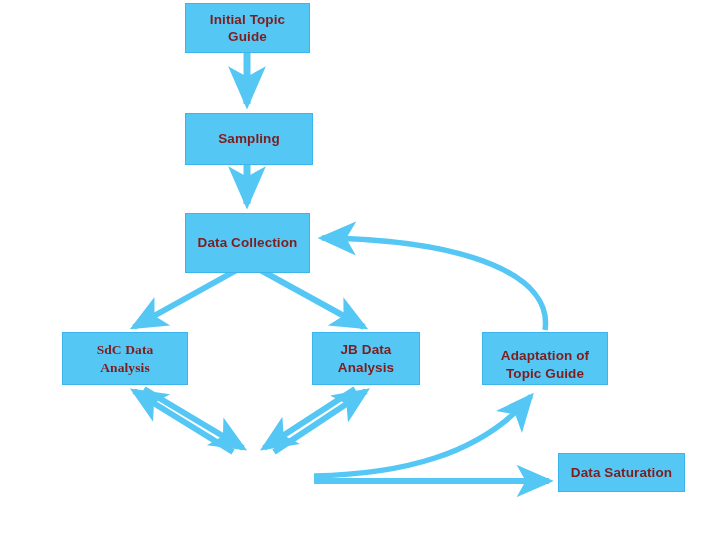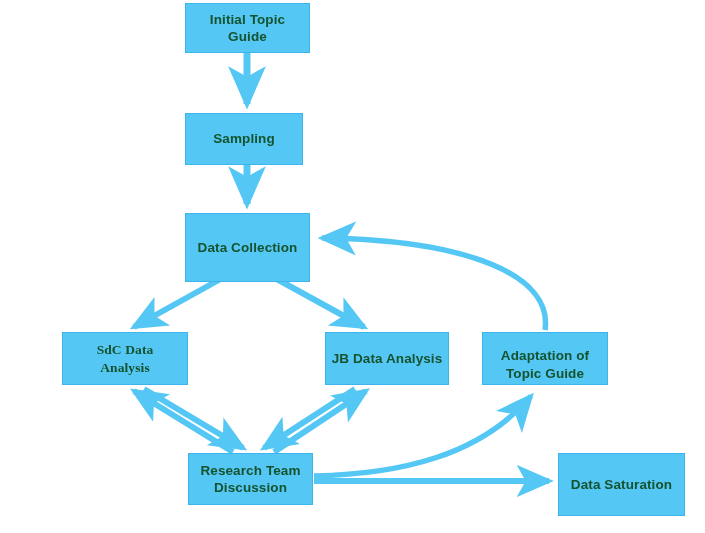--- a/index.html
+++ b/index.html
@@ -24,21 +24,21 @@
     left: 0;
     top: 0;
     width: 705px;
     height: 533px;
   }
   .node {
     position: absolute;
     box-sizing: border-box;
     background: #55c7f5;
     border: 1.5px solid #3cb4ec;
-    color: #14532d;
+    color: #7f1d1d;
     display: flex;
     align-items: center;
     justify-content: center;
     text-align: center;
     font-size: 13.5px;
     font-weight: bold;
     line-height: 1.28;
     letter-spacing: 0.1px;
     z-index: 5;
     padding: 2px 4px;
@@ -106,44 +106,40 @@
     <g>
       <path d="M 545,330 C 553,276 470,240 322,238" fill="none" stroke="#55c7f5" stroke-width="5.5" marker-end="url(#ah-thin)"></path>
     </g>
   </svg>
 
   <div class="node" style="left:185px; top:3px; width:125px; height:50px;">
     <span class="node-label">Initial Topic
 Guide</span>
   </div>
 
-  <div class="node" style="left:185px; top:113px; width:118px; height:52px;">
+  <div class="node" style="left:185px; top:113px; width:128px; height:52px;">
     <span class="node-label">Sampling</span>
   </div>
 
-  <div class="node" style="left:185px; top:213px; width:125px; height:69px;">
+  <div class="node" style="left:185px; top:213px; width:125px; height:60px;">
     <span class="node-label">Data Collection</span>
   </div>
 
   <div class="node" style="left:62px; top:332px; width:126px; height:53px;font-family:Liberation Serif, serif;">
     <span class="node-label">SdC Data
 Analysis</span>
   </div>
 
-  <div class="node" style="left:325px; top:332px; width:124px; height:53px;">
+  <div class="node" style="left:312px; top:332px; width:108px; height:53px;">
     <span class="node-label">JB Data Analysis</span>
   </div>
 
   <div class="node" style="left:482px; top:332px; width:126px; height:53px;align-items:flex-end;">
     <span class="node-label">Adaptation of
 Topic Guide</span>
   </div>
 
-  <div class="node" style="left:188px; top:453px; width:125px; height:52px;">
-    <span class="node-label">Research Team
-Discussion</span>
-  </div>
 
-  <div class="node" style="left:558px; top:453px; width:127px; height:63px;">
+  <div class="node" style="left:558px; top:453px; width:127px; height:39px;">
     <span class="node-label">Data Saturation</span>
   </div>
 
 </div>
 
 </body></html>

